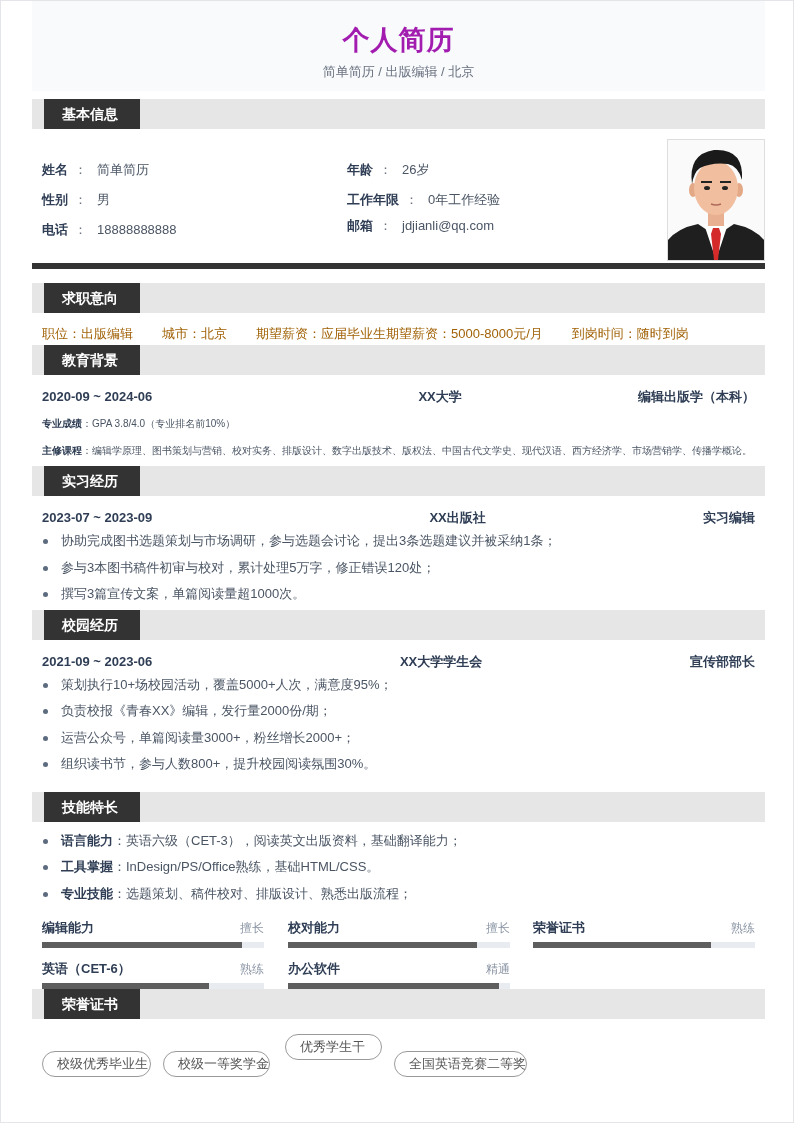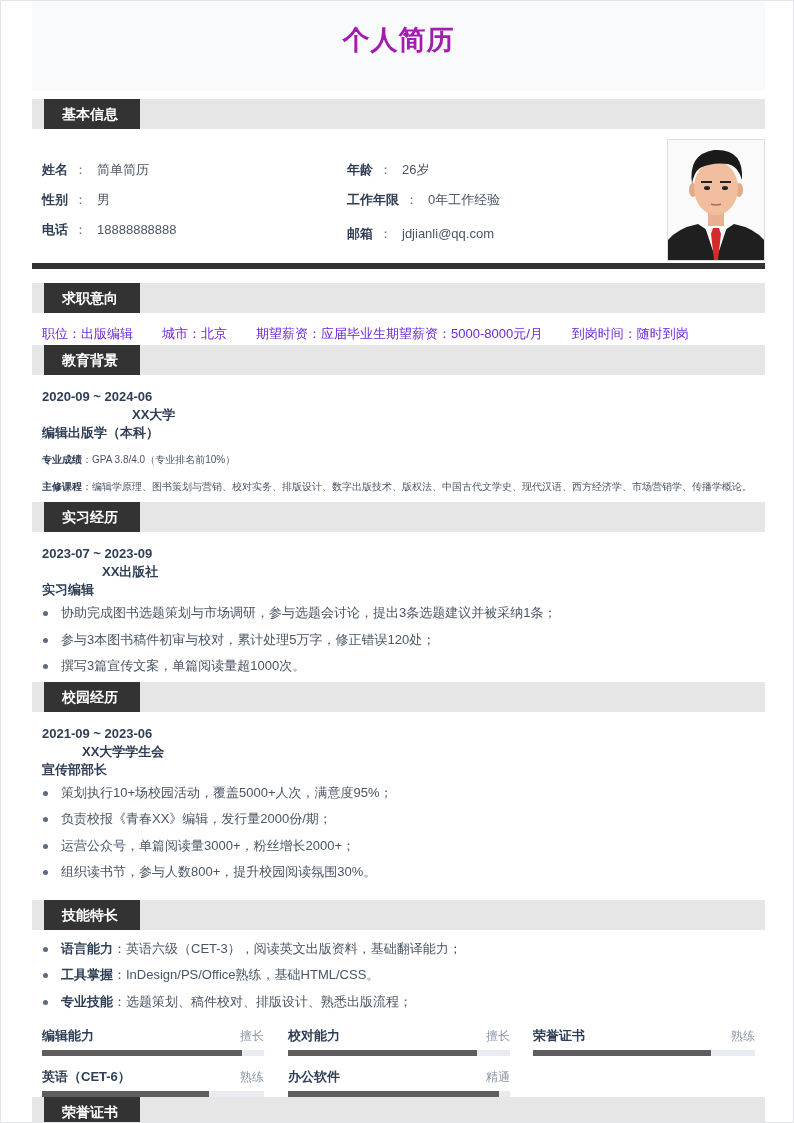--- a/index.html
+++ b/index.html
@@ -15,23 +15,23 @@
   .sec-head { height: 30px; background: #e6e6e6; position: relative; }
   .sec-head .tag { position: absolute; left: 12px; top: 0; height: 30px; width: 96px; background: #333333; color: #fff; font-weight: bold; font-size: 14px; line-height: 30px; padding-left: 18px; }
 
   .basic { position: relative; height: 140px; }
   .basic .row { position: absolute; font-size: 13px; line-height: 18px; color: #4a5564; }
   .basic .lbl { font-weight: bold; color: #2f3e55; }
   .basic .colon { color: #6b7280; margin: 0 10px 0 6px; }
   .photo { position: absolute; right: 0; top: 10px; width: 98px; height: 122px; border: 1px solid #dddddd; background: #fafafa; overflow: hidden; }
   .divider { position: absolute; left: 0; right: 0; bottom: 0; height: 6px; background: #333333; }
 
-  .intent { height: 32px; line-height: 30px; font-size: 13px; color: #6d28d9; display: flex; gap: 29px; padding-left: 10px; padding-top: 6px; }
-
-  .triplet { display: flex; justify-content: space-between; padding: 0 10px; font-weight: bold; color: #2f3e55; font-size: 13px; line-height: 18px; flex-direction: column; }
+  .intent { height: 32px; line-height: 30px; font-size: 13px; color: #a16207; display: flex; gap: 29px; padding-left: 10px; padding-top: 6px; }
+
+  .triplet { display: flex; justify-content: space-between; padding: 0 10px; font-weight: bold; color: #2f3e55; font-size: 13px; line-height: 18px; }
   .para { padding: 0 10px; font-size: 10px; line-height: 26px; color: #4a5564; }
   .para b { color: #2f3e55; }
 
   ul.bul { list-style: none; padding-left: 10px; }
   ul.bul li { position: relative; padding-left: 19px; font-size: 13px; line-height: 26.5px; color: #4a5564; }
   ul.bul li::before { content: ""; position: absolute; left: 1px; top: 11px; width: 5px; height: 5px; border-radius: 50%; background: #5c6b7e; }
   ul.bul li b { color: #2f3e55; }
 
   .skills { position: relative; height: 90px; }
   .skill { position: absolute; width: 222px; }
@@ -45,20 +45,21 @@
   .chip { position: absolute; border: 1px solid #9a9a9a; border-radius: 14px; padding: 0 14px; font-size: 13px; line-height: 24px; color: #555; background: #fff; white-space: nowrap; overflow: hidden; }
 </style>
 </head>
 <body>
 
 <div class="page">
   <div class="inner">
 
     <div class="header">
       <h1>个人简历</h1>
+      <div class="sub">简单简历 / 出版编辑 / 北京</div>
     </div>
 
     <div class="sec-head" style="margin-top:8px;">
       <div class="tag">基本信息</div>
     </div>
     <div class="basic">
       <div class="row" style="left:10px; top:32px;">
         <span class="lbl">姓名</span><span class="colon">：</span><span>简单简历</span>
       </div>
       <div class="row" style="left:10px; top:62px;">
@@ -66,21 +67,21 @@
       </div>
       <div class="row" style="left:10px; top:92px;">
         <span class="lbl">电话</span><span class="colon">：</span><span>18888888888</span>
       </div>
       <div class="row" style="left:315px; top:32px;">
         <span class="lbl">年龄</span><span class="colon">：</span><span>26岁</span>
       </div>
       <div class="row" style="left:315px; top:62px;">
         <span class="lbl">工作年限</span><span class="colon">：</span><span>0年工作经验</span>
       </div>
-      <div class="row" style="left:315px; top:96px;">
+      <div class="row" style="left:315px; top:88px;">
         <span class="lbl">邮箱</span><span class="colon">：</span><span>jdjianli@qq.com</span>
       </div>
 
       <div class="photo">
         <svg width="96" height="120" viewBox="0 0 96 120">
           <rect width="96" height="120" fill="#fafafa"></rect>
 
           <path d="M0 120 L0 100 Q10 88 30 84 L48 96 L66 84 Q86 88 96 100 L96 120 Z" fill="#1f1f1f"></path>
 
           <path d="M36 84 L48 120 L60 84 Z" fill="#ffffff"></path>

